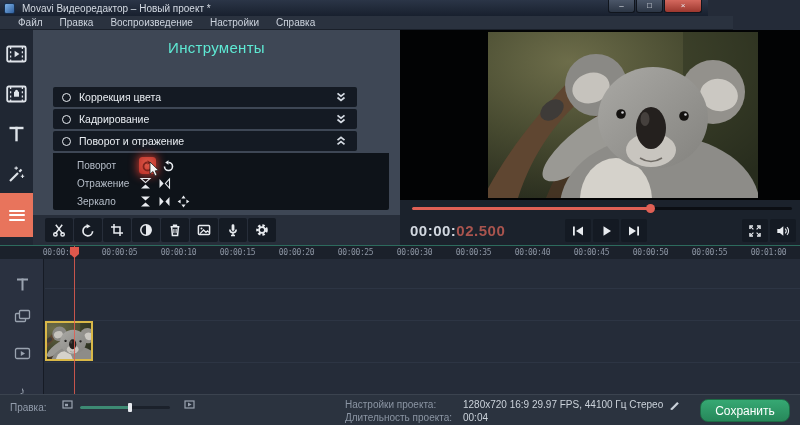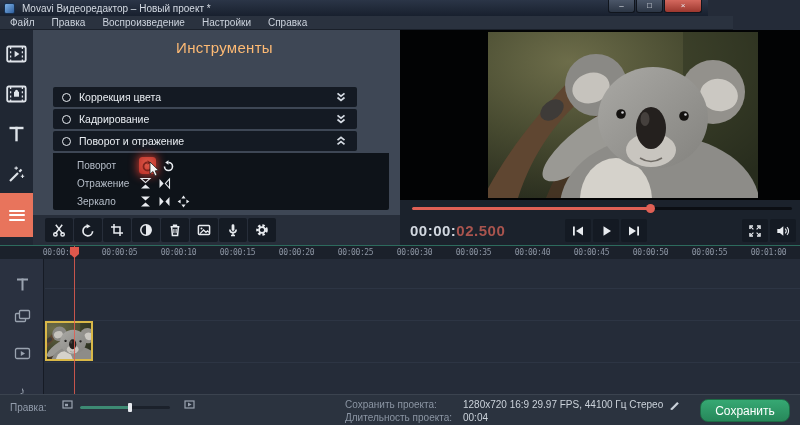--- a/index.html
+++ b/index.html
@@ -12,36 +12,36 @@
   .titlebar{left:0;top:0;width:708px;height:16px;background:linear-gradient(#2b3547,#18202e);display:flex;align-items:center;}
   .appicon{width:11px;height:11px;margin-left:4px;border-radius:2px;background:linear-gradient(135deg,#7fb3e8,#2f5f9e);border:1px solid #18304f;}
   .apptitle{margin-left:7px;font-size:10px;color:#d4dae3;white-space:nowrap;}
   .winbtns{position:absolute;right:6px;top:0;display:flex;}
   .winbtn{width:27px;height:13px;margin-left:1px;border:1px solid #10151d;border-top:none;border-radius:0 0 3px 3px;
     background:linear-gradient(#4b5668,#2c3645);color:#e8ecf1;font-size:8px;line-height:11px;text-align:center;}
   .winbtn.close{width:38px;background:linear-gradient(#d4685e,#9c372e);}
 
   
   .menubar{left:0;top:16px;width:733px;height:14px;background:#2a323f;border-bottom:1px solid #1a202a;
-    display:flex;align-items:center;gap:17px;padding-left:10px;}
+    display:flex;align-items:center;gap:17px;padding-left:18px;}
   .menuitem{font-size:10px;color:#ccd3dd;}
 
   
   .content{left:0;top:30px;width:800px;height:215px;}
 
   
   .sidebar{left:0;top:0;width:33px;height:215px;background:#202733;}
   .sbitem{position:absolute;left:0;width:33px;height:40px;display:flex;align-items:center;justify-content:center;}
   .sbitem.active{height:44px;background:#e8745c;}
   .sbico{stroke:#dfe4ea;fill:none;stroke-width:1.6;}
   .burger div{width:16px;height:2px;background:#fff;margin:2.5px 0;border-radius:1px;}
 
   
   .tools{left:33px;top:0;width:367px;height:185px;background:#3e4755;}
-  .toolstitle{top:9px;left:0;width:100%;text-align:center;font-size:15px;color:#fdba74;letter-spacing:.3px;margin-left:8px;}
+  .toolstitle{top:9px;left:0;width:100%;text-align:center;font-size:15px;color:#5eead4;letter-spacing:.3px;}
   .sections{left:20px;top:57px;width:304px;}
   .sec{position:relative;height:20px;margin-bottom:2px;background:#141a23;border-radius:2px;display:flex;align-items:center;padding:0 10px 0 9px;}
   .radio{width:9px;height:9px;border:1.5px solid #e9edf2;border-radius:50%;margin-right:8px;flex:none;}
   .seclabel{font-size:10.5px;color:#e9edf2;flex:1;}
   .chev{stroke:#d6dce4;fill:none;stroke-width:1.7;}
   .expanded{left:20px;top:123px;width:336px;height:57px;background:#0e1319;border-radius:0 0 2px 2px;padding:3px 0 0 24px;}
   .exprow{display:flex;align-items:center;height:18px;}
   .explabel{width:62px;font-size:10px;color:#b6bec9;}
   .expicons{display:flex;align-items:center;gap:6px;}
   .rotbtn{width:17px;height:17px;border-radius:3px;display:flex;align-items:center;justify-content:center;
@@ -451,21 +451,21 @@
       <div class="abs zfill"></div>
       <div class="abs zknob"></div>
     </div>
     <svg class="abs zico" style="left:184px" width="11" height="9" viewBox="0 0 11 9">
       <rect x="1" y="1" width="9" height="7" fill="none" stroke="#9aa3b0" stroke-width="1.2"></rect>
       <polygon points="4,2.6 7.6,4.5 4,6.4" fill="#9aa3b0"></polygon>
     </svg>
 
     <div class="abs projinfo">
       <div class="projrow">
-        <span class="plabel">Сохранить проекта:</span>
+        <span class="plabel">Настройки проекта:</span>
         <span class="pvalue">1280x720 16:9 29.97 FPS, 44100 Гц Стерео</span>
         <svg width="11" height="11" viewBox="0 0 11 11">
           <path d="M2,9.2 L8.2,3 L9.8,4.6 L3.6,10.8 L1.6,11 Z" fill="#cbd2da"></path>
         </svg>
       </div>
       <div class="projrow">
         <span class="plabel">Длительность проекта:</span>
         <span class="pvalue">00:04</span>
       </div>
     </div>

